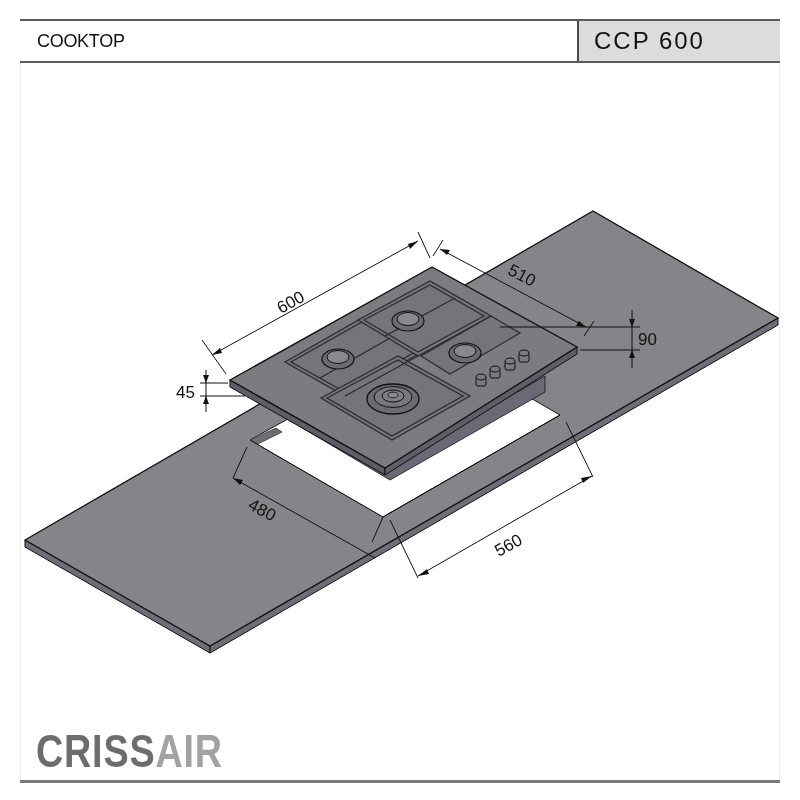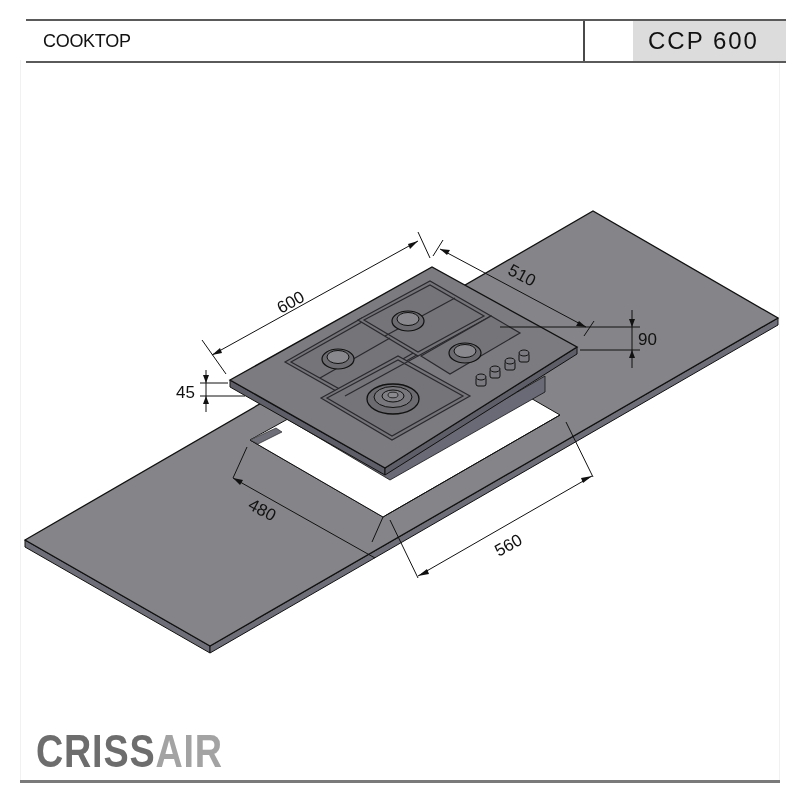--- a/index.html
+++ b/index.html
@@ -1,21 +1,21 @@
 <!DOCTYPE html>
 <html><head>
 <meta charset="utf-8">
 <style>
   html, body { margin: 0; padding: 0; background: #ffffff; }
   body { width: 800px; height: 800px; position: relative; overflow: hidden; font-family: "Liberation Sans", sans-serif; }
   .frame-left { position: absolute; left: 20px; top: 60px; width: 1px; height: 720px; background: #f1f1f1; }
   .frame-right { position: absolute; left: 779px; top: 60px; width: 1px; height: 720px; background: #f1f1f1; }
-  .header { position: absolute; left: 26px; top: 19px; width: 760px; height: 40px; border-top: 2px solid #5a5a5a; border-bottom: 2px solid #5a5a5a; display: flex; }
+  .header { position: absolute; left: 20px; top: 19px; width: 760px; height: 40px; border-top: 2px solid #5a5a5a; border-bottom: 2px solid #5a5a5a; display: flex; }
   .header-title { flex: 0 0 559px; border-right: 2px solid #4a4a4a; display: flex; align-items: center; padding-left: 17px; box-sizing: border-box; font-size: 18px; color: #111; letter-spacing: -0.3px; }
-  .header-model { flex: 1; background: #dcdcdc; display: flex; align-items: center; padding-left: 15px; font-size: 24px; color: #111; letter-spacing: 2px; margin-left: 48px; }
+  .header-model { flex: 1; background: #dcdcdc; display: flex; align-items: center; padding-left: 15px; font-size: 24px; color: #111; letter-spacing: 2px; }
   .drawing { position: absolute; left: 0; top: 0; width: 800px; height: 800px; }
   .brand { position: absolute; left: 36px; top: 728px; font-size: 46px; font-weight: bold; letter-spacing: 1px; line-height: 46px; transform: scaleX(0.82); transform-origin: left top; }
   .brand .b1 { color: #6d6d6d; }
   .brand .b2 { color: #a3a3a3; }
   .footer-line { position: absolute; left: 20px; top: 780px; width: 760px; height: 3px; background: #7a7a7a; }
   .dim { font-family: "Liberation Sans", sans-serif; font-size: 17px; fill: #111; }
 </style>
 </head>
 <body>
 

